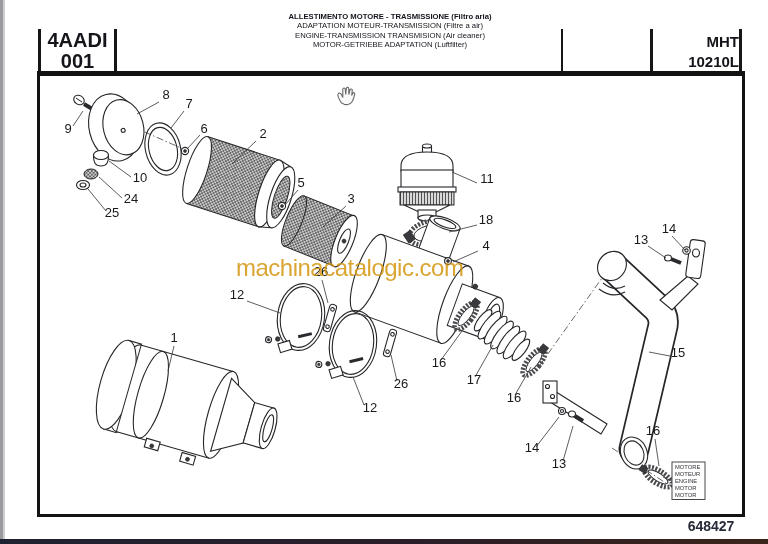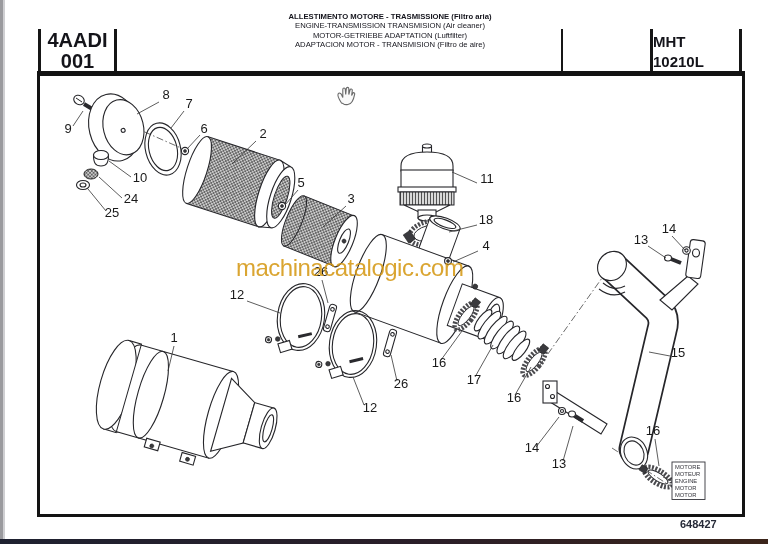--- a/index.html
+++ b/index.html
@@ -17,30 +17,30 @@
   #code-box { left:38px; top:29px; width:79px; height:43px;
               border-left:3px solid #161616; border-right:3px solid #161616;
               text-align:center; color:#14141a; font-weight:bold;
               font-size:20px; line-height:21px; padding-top:1px; }
   #title-block { left:240px; top:12px; width:300px; text-align:center;
                  color:#14141c; font-size:7.7px; line-height:9.3px; }
   #title-block .t0 { font-weight:bold; }
   #hdr-divider { left:561px; top:29px; width:2px; height:43px; background:#161616; }
   #model-box { left:650px; top:29px; width:92px; height:43px;
                border-left:3px solid #161616; border-right:3px solid #161616;
-               text-align:left; color:#14141a; font-weight:bold; }
+               text-align:right; color:#14141a; font-weight:bold; }
   #model-box .m1 { font-size:15px; line-height:20px; padding-top:3px; }
   #model-box .m2 { font-size:11.5px; line-height:17px; }
 
   
   #frame { left:37px; top:71px; width:708px; height:446px;
            border:3px solid #131313; border-top-width:5px; background:#fff; }
 
-  #doc-number { left:680px; top:518px; width:62px; text-align:left;
-                font-size:11px; font-weight:bold; color:#262a38; }
+  #doc-number { left:680px; top:518px; width:62px; text-align:center;
+                font-size:14px; font-weight:bold; color:#262a38; }
 
   #diagram-svg { left:0; top:0; width:768px; height:544px; }
 
   #watermark { left:236px; top:254px; font-size:24px; font-weight:normal;
                letter-spacing:-0.5px; color:rgba(213,153,20,0.88); white-space:nowrap; }
 
   
   .ln  { fill:#ffffff; stroke:#26262a; stroke-width:1.1; }
   .dk  { fill:#3a3a3e; stroke:#222; stroke-width:0.6; }
   .nf  { fill:none; stroke:#26262a; stroke-width:1.1; }
@@ -56,23 +56,23 @@
 
 <div class="abs" id="left-strip"></div>
 <div class="abs" id="bottom-bar"></div>
 
 <div class="abs" id="code-box">
   <div>4AADI</div>
   <div>001</div>
 </div>
 <div class="abs" id="title-block">
   <div class="t0">ALLESTIMENTO MOTORE - TRASMISSIONE (Filtro aria)</div>
+  <div>ADAPTATION MOTEUR-TRANSMISSION (Filtre a air)</div>
   <div>ENGINE-TRANSMISSION TRANSMISION (Air cleaner)</div>
   <div>MOTOR-GETRIEBE ADAPTATION (Luftfilter)</div>
-  <div>ADAPTACION MOTOR - TRANSMISION (Filtro de aire)</div>
 </div>
 <div class="abs" id="hdr-divider"></div>
 <div class="abs" id="model-box">
   <div class="m1">MHT 10210L</div>
   <div class="m2">E3</div>
 </div>
 
 <div class="abs" id="frame"></div>
 
 <svg class="abs" id="diagram-svg" viewBox="0 0 768 544">

